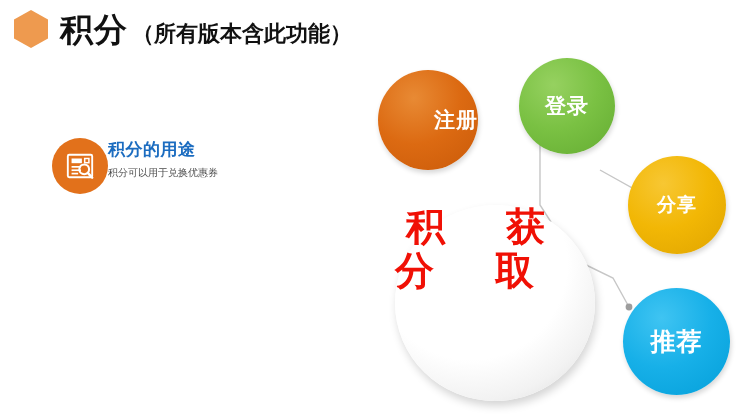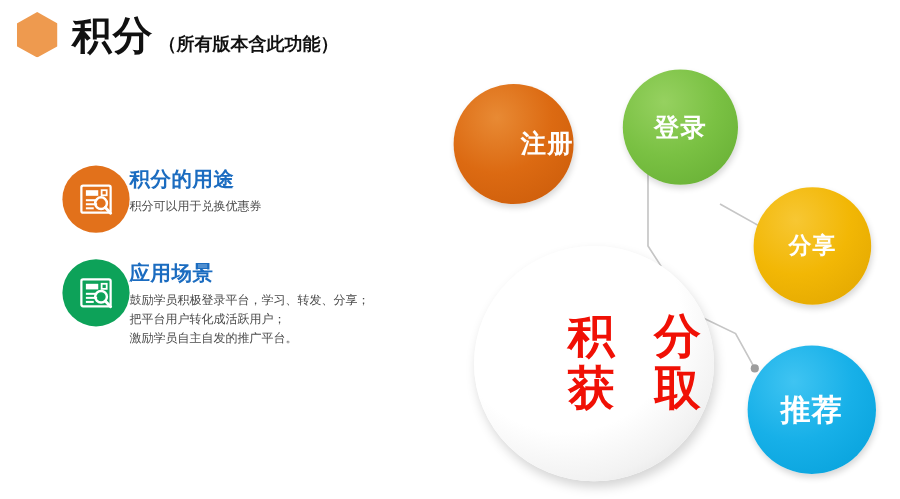--- a/index.html
+++ b/index.html
@@ -39,21 +39,21 @@
     flex: none;
   }
   .title-main {
     font-size: 33px;
     font-weight: bold;
     color: #111111;
     letter-spacing: 1px;
     line-height: 1;
   }
   .title-sub {
-    font-size: 15px;
+    font-size: 22px;
     font-weight: bold;
     color: #111111;
     line-height: 1;
     margin-left: 4px;
     align-self: flex-end;
     padding-bottom: 3px;
   }
 
   
   .features {
@@ -122,22 +122,22 @@
     box-shadow: 1px 3px 5px rgba(0,0,0,0.16);
   }
   .bubble span { display: block; }
   .center-bubble {
     position: absolute;
     border-radius: 50%;
     background:
       radial-gradient(circle at 38% 30%, #ffffff 0%, #ffffff 52%, #f2f2f2 74%, #dcdcdc 93%, #cfcfcf 100%);
     box-shadow: 2px 5px 9px rgba(0,0,0,0.17);
     display: flex;
-    flex-direction: column;
-    align-items: flex-end;
+    flex-direction: row;
+    align-items: flex-start;
     justify-content: center;
   }
   .center-line {
     color: #F01005;
     font-size: 39px;
     font-weight: bold;
     letter-spacing: 11px;
     text-indent: 11px;
     line-height: 1.14;
   }
@@ -167,40 +167,20 @@
           <circle cx="20.5" cy="19.5" r="5.2" fill="none" stroke="#ffffff" stroke-width="2.2"></circle>
           <line x1="24.3" y1="23.3" x2="29" y2="28.4" stroke="#ffffff" stroke-width="2.6" stroke-linecap="round"></line>
         </svg>
       </div>
       <div class="feature-text">
         <div class="feature-title">积分的用途</div>
         <div class="feature-desc">积分可以用于兑换优惠券</div>
       </div>
     </div>
 
-    <div class="feature">
-      <div class="feature-icon green">
-        <svg width="30" height="30" viewBox="0 0 32 32" aria-hidden="true">
-          <rect x="3" y="4" width="26" height="24" rx="1.5" fill="none" stroke="#ffffff" stroke-width="2"></rect>
-          <rect x="7" y="8" width="11" height="5" fill="#ffffff"></rect>
-          <rect x="21" y="8" width="4.5" height="4.5" fill="none" stroke="#ffffff" stroke-width="1.6"></rect>
-          <rect x="7" y="16" width="10" height="1.8" fill="#ffffff"></rect>
-          <rect x="7" y="19.6" width="10" height="1.8" fill="#ffffff"></rect>
-          <rect x="7" y="23.2" width="7" height="1.8" fill="#ffffff"></rect>
-          <circle cx="20.5" cy="19.5" r="5.2" fill="none" stroke="#ffffff" stroke-width="2.2"></circle>
-          <line x1="24.3" y1="23.3" x2="29" y2="28.4" stroke="#ffffff" stroke-width="2.6" stroke-linecap="round"></line>
-        </svg>
-      </div>
-      <div class="feature-text">
-        <div class="feature-title">应用场景</div>
-        <div class="feature-desc">鼓励学员积极登录平台，学习、转发、分享；
-把平台用户转化成活跃用户；
-激励学员自主自发的推广平台。</div>
-      </div>
-    </div>
 
   </div>
 
   <div class="diagram">
 
     <svg width="395" height="416">
       <g stroke="#C6C6C6" stroke-width="1.4" fill="none">
         <polyline points="68,112 58,140 100,152"></polyline>
         <polyline points="203,100 185,122 185,205 196,222"></polyline>
         <polyline points="278,215 295,198 245,170"></polyline>

